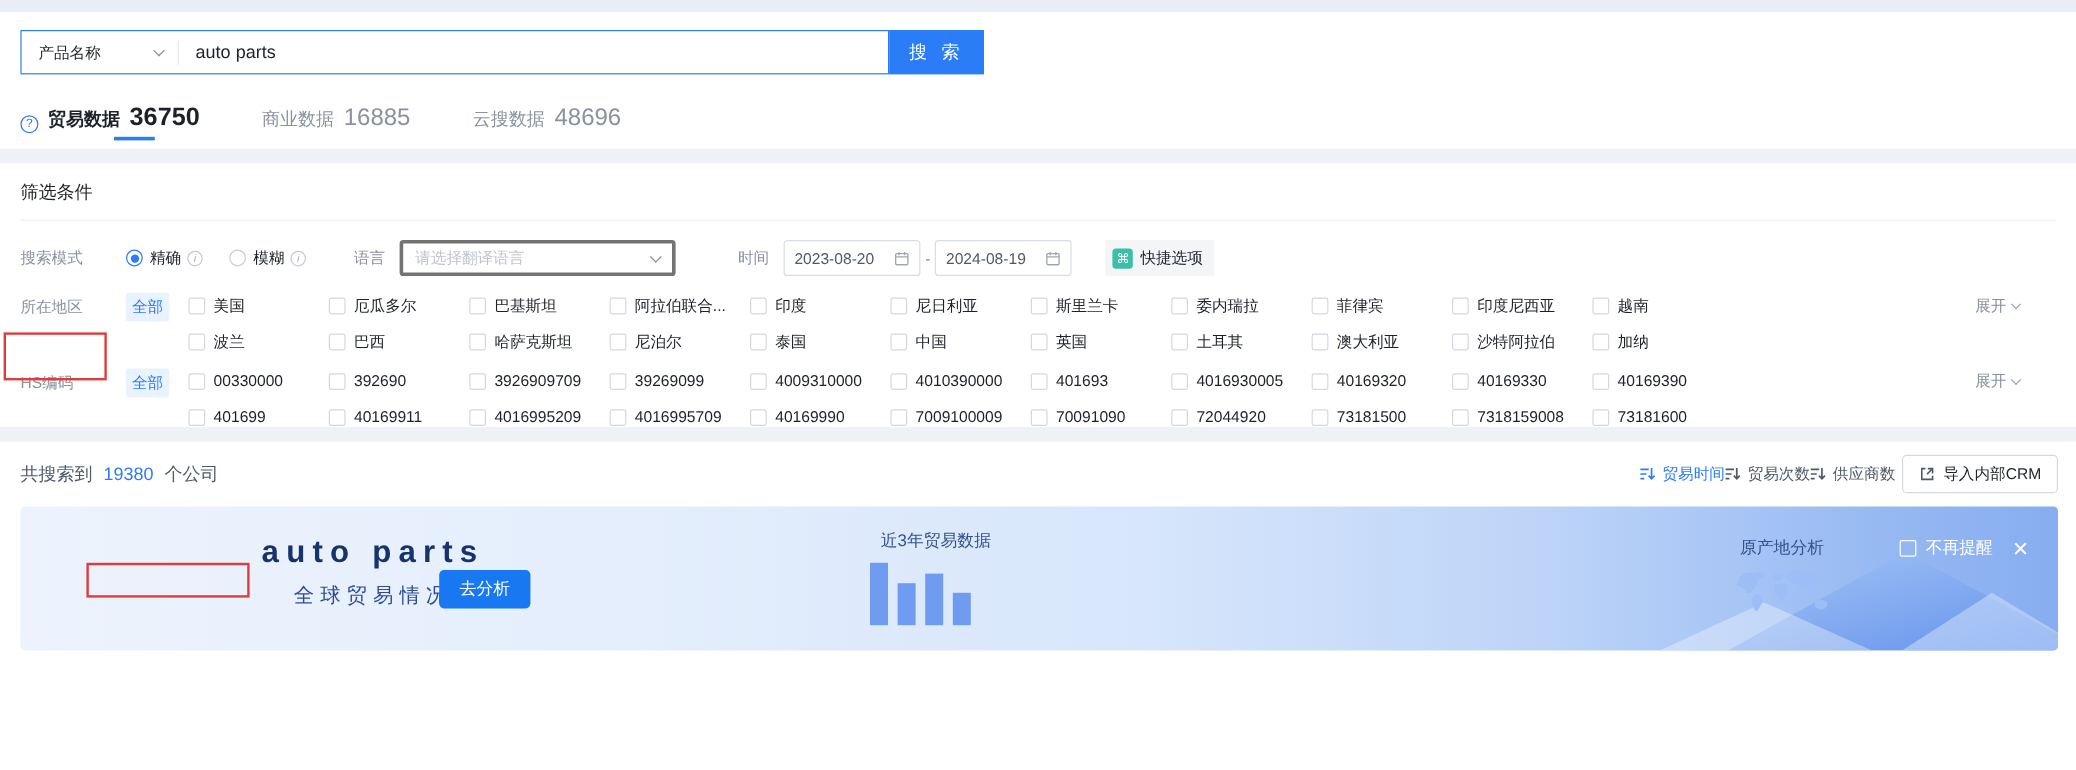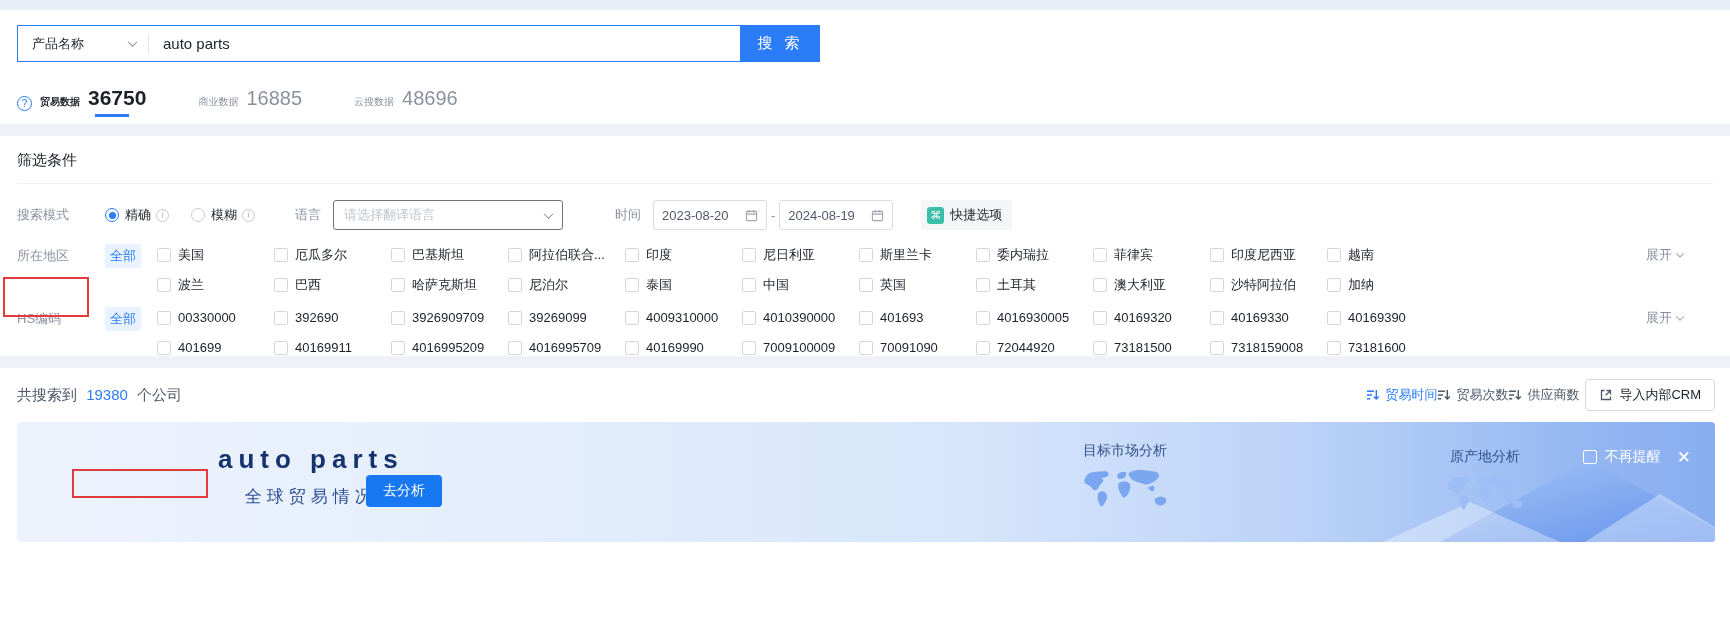--- a/index.html
+++ b/index.html
@@ -19,21 +19,21 @@
   .chev { width:7px; height:7px; border-right:1.5px solid #86909c; border-bottom:1.5px solid #86909c; transform:rotate(45deg) translate(-1px,-1px); display:inline-block; }
   .vdiv { width:1px; height:20px; background:#e5e6eb; }
   .search-input { flex:1; border:0; outline:none; font-size:15px; padding:0 14px; color:#1d2129; font-family:inherit; background:transparent; }
   .search-btn { width:79px; background:#2b7cf7; color:#fff; font-size:15px; display:flex; align-items:center; justify-content:center; letter-spacing:4px; cursor:pointer; }
 
   
   .tabs-row { display:flex; align-items:baseline; margin:24px 0 0 17px; gap:52px; }
   .tab { display:flex; align-items:baseline; gap:8px; position:relative; cursor:pointer; }
   .q-icon { width:15px; height:15px; border:1px solid #2b7cf7; border-radius:50%; color:#2b7cf7; font-size:10px; display:inline-flex; align-items:center; justify-content:center; transform:translateY(2px); }
   .q-icon::after { content:"?"; }
-  .tab-label { font-size:10px; font-weight:bold; color:#1d2129;text-align:center; }
+  .tab-label { font-size:15px; font-weight:bold; color:#1d2129;text-align:center; }
   .tab-count { font-size:21px; font-weight:bold; color:#1d2129; }
   .tab.inactive .tab-label { font-weight:normal; color:#8a919f; }
   .tab.inactive .tab-count { font-weight:normal; color:#8a919f; font-size:20px; }
   .tab-underline { position:absolute; left:95px; top:114px; width:34px; height:3px; background:#2b7cf7; }
 
   .gray-band { height:12px; background:#eef1f6; margin-top:14px; }
 
   
   .panel { background:#fff; padding:15px 17px 0 17px; }
   .panel-title { font-size:15px; font-weight:500; color:#1d2129; }
@@ -42,21 +42,21 @@
   .frow-top { align-items:flex-start; }
   .flabel { width:88px; flex:none; color:#8a919f; font-size:13px; line-height:20px; }
   .radio { width:14px; height:14px; border-radius:50%; border:1px solid #c9cdd4; background:#fff; display:inline-flex; align-items:center; justify-content:center; margin-right:6px; flex:none; }
   .radio.checked { border-color:#2b7cf7; }
   .radio.checked::after { content:""; width:7px; height:7px; border-radius:50%; background:#2b7cf7; }
   .radio-item { display:inline-flex; align-items:center; margin-right:22px; cursor:pointer; }
   .info-i { width:13px; height:13px; border-radius:50%; border:1px solid #c5c9d1; color:#aab0ba; font-size:9px; display:inline-flex; align-items:center; justify-content:center; margin-left:5px; }
   .info-i::after { content:"i"; font-style:italic; }
   .mode-group { width:190px; flex:none; display:flex; align-items:flex-start; }
   .lang-label { color:#8a919f; margin-right:12px; }
-  .lang-select { width:230px; height:30px; border:1px solid #737373; border-radius:3px; display:flex; align-items:center; padding:0 10px; cursor:pointer; }
+  .lang-select { width:230px; height:30px; border:3px solid #737373; border-radius:3px; display:flex; align-items:center; padding:0 10px; cursor:pointer; }
   .lang-select .ph { flex:1; color:#bfc4cd; }
   .time-label { color:#8a919f; margin-left:52px; margin-right:12px; }
   .date-box { width:114px; height:30px; border:1px solid #d9dce3; border-radius:3px; display:flex; align-items:center; justify-content:space-between; padding:0 8px; color:#4e5969; cursor:pointer; }
   .date-sep { margin:0 4px; color:#86909c; }
   .quick-btn { margin-left:28px; height:30px; background:#f4f5f6; border-radius:2px; display:flex; align-items:center; padding:0 10px 0 6px; gap:6px; cursor:pointer; }
   .cmd-icon { width:17px; height:17px; border-radius:3px; background:#3bbfa9; color:#fff; font-size:11px; display:inline-flex; align-items:center; justify-content:center; }
   .cmd-icon::after { content:"⌘"; }
 
   .all-chip { flex:none; width:36px; text-align:center; background:#e8f3ff; color:#2b7cf7; padding:3px 0; border-radius:2px; margin-right:16px; cursor:pointer; margin-top:-2px; }
   .cb-grid { display:grid; grid-template-columns:repeat(11,117px); }
@@ -458,33 +458,30 @@
     <polygon points="315,80 405,120 228,120" fill="#ffffff" opacity="0.35"></polygon>
     <polygon points="505,72 585,120 430,120" fill="#cfe0fb" opacity="0.55"></polygon>
   </svg>
 
   <div class="banner-left">
     <div class="banner-title">auto parts</div>
     <div class="banner-sub">全球贸易情况</div>
   </div>
   <div class="analyze-btn">去分析</div>
 
-
-  <div class="bcard" style="left:1023px; width:170px;">
-    <div class="bcard-title">目标市场分析</div>
-    <svg class="map-icon" viewBox="0 0 120 60" fill="currentColor">
-      <path d="M10 14 Q14 5 26 6 L36 5 Q42 8 38 12 L31 14 Q35 17 30 21 L25 28 Q20 31 18 25 L13 22 Q7 20 10 14 Z"></path>
-      <path d="M27 32 Q34 28 37 34 Q39 39 34 46 Q30 53 28 46 Q24 38 27 32 Z"></path>
-      <path d="M50 10 Q55 4 62 7 L60 13 Q55 16 51 14 Z"></path>
-      <path d="M52 20 Q61 15 66 21 Q68 28 63 35 Q58 42 55 34 Q50 26 52 20 Z"></path>
-      <path d="M64 8 Q73 2 85 4 L99 6 Q106 10 100 15 Q95 21 86 22 L76 19 Q66 16 64 8 Z"></path>
-      <path d="M88 26 L95 23 Q99 27 94 31 Z"></path>
-      <path d="M97 40 Q104 34 111 39 Q113 46 105 48 Q97 48 97 40 Z"></path>
-    </svg>
-  </div>
+  <div class="bcard" style="left:700px; text-align:left;">
+    <div class="bcard-title" style="padding-left:17px;">近3年贸易数据</div>
+    <div class="bars">
+      <div style="height:52px"></div>
+        <div style="height:35px"></div>
+        <div style="height:43px"></div>
+        <div style="height:27px"></div>
+    </div>
+  </div>
+
 
   <div class="bcard bcard-origin" style="left:1388px; width:160px; top:26px;">
     <div class="bcard-title">原产地分析</div>
     <svg class="map-icon" viewBox="0 0 120 60" fill="currentColor">
       <path d="M10 14 Q14 5 26 6 L36 5 Q42 8 38 12 L31 14 Q35 17 30 21 L25 28 Q20 31 18 25 L13 22 Q7 20 10 14 Z"></path>
       <path d="M27 32 Q34 28 37 34 Q39 39 34 46 Q30 53 28 46 Q24 38 27 32 Z"></path>
       <path d="M50 10 Q55 4 62 7 L60 13 Q55 16 51 14 Z"></path>
       <path d="M52 20 Q61 15 66 21 Q68 28 63 35 Q58 42 55 34 Q50 26 52 20 Z"></path>
       <path d="M64 8 Q73 2 85 4 L99 6 Q106 10 100 15 Q95 21 86 22 L76 19 Q66 16 64 8 Z"></path>
       <path d="M88 26 L95 23 Q99 27 94 31 Z"></path>

